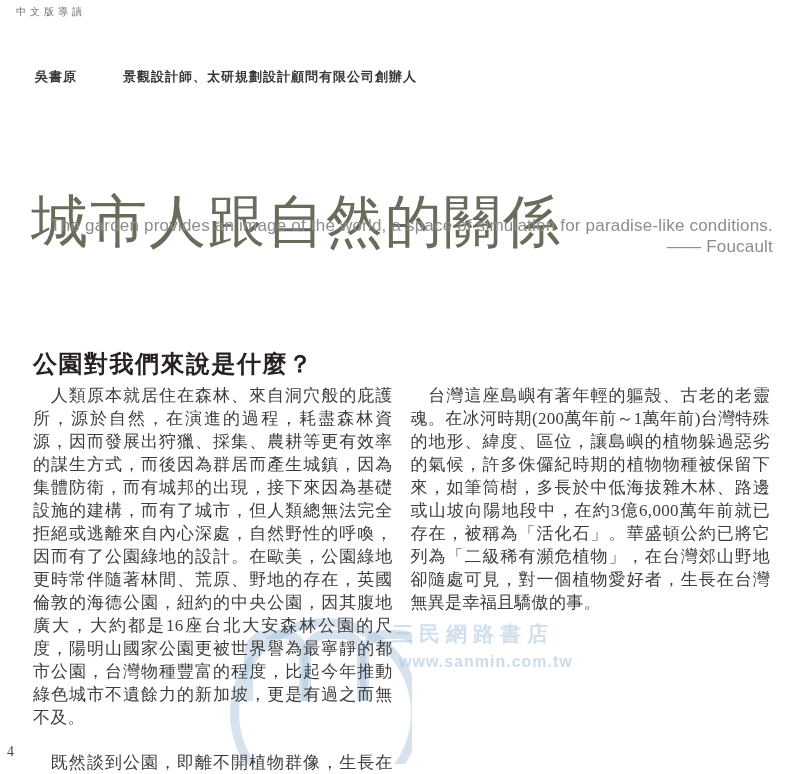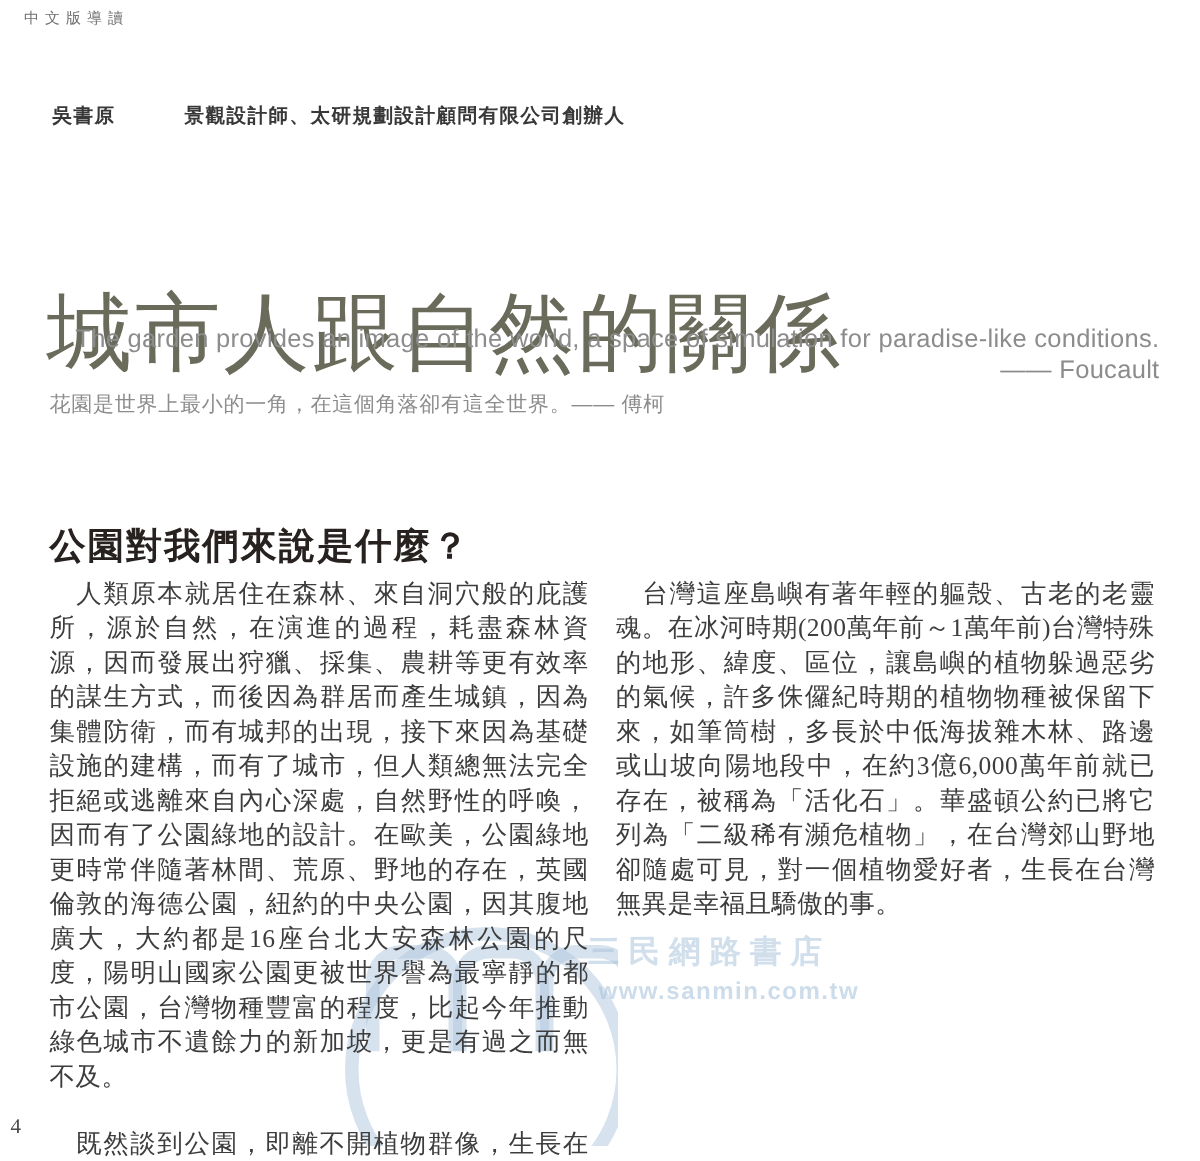--- a/index.html
+++ b/index.html
@@ -105,21 +105,20 @@
 
 <div class="author-row">
   <span class="author-name">吳書原</span>
   <span class="author-title">景觀設計師、太研規劃設計顧問有限公司創辦人</span>
 </div>
 
 <h1 class="main-title">城市人跟自然的關係</h1>
 
 <div class="quote-block">
   <div class="quote-en">The garden provides an image of the world, a space of simulation for paradise-like conditions.—— Foucault</div>
-  <div class="quote-zh">花園是世界上最小的一角，在這個角落卻有這全世界。—— 傅柯</div>
 </div>
 
 <h2 class="section-heading">公園對我們來說是什麼？</h2>
 
 <div class="watermark wm-logo">
   <div class="wm-ring"></div>
   <div class="wm-arch a1"></div>
   <div class="wm-arch a2"></div>
   <div class="wm-arch a3"></div>
 </div>

